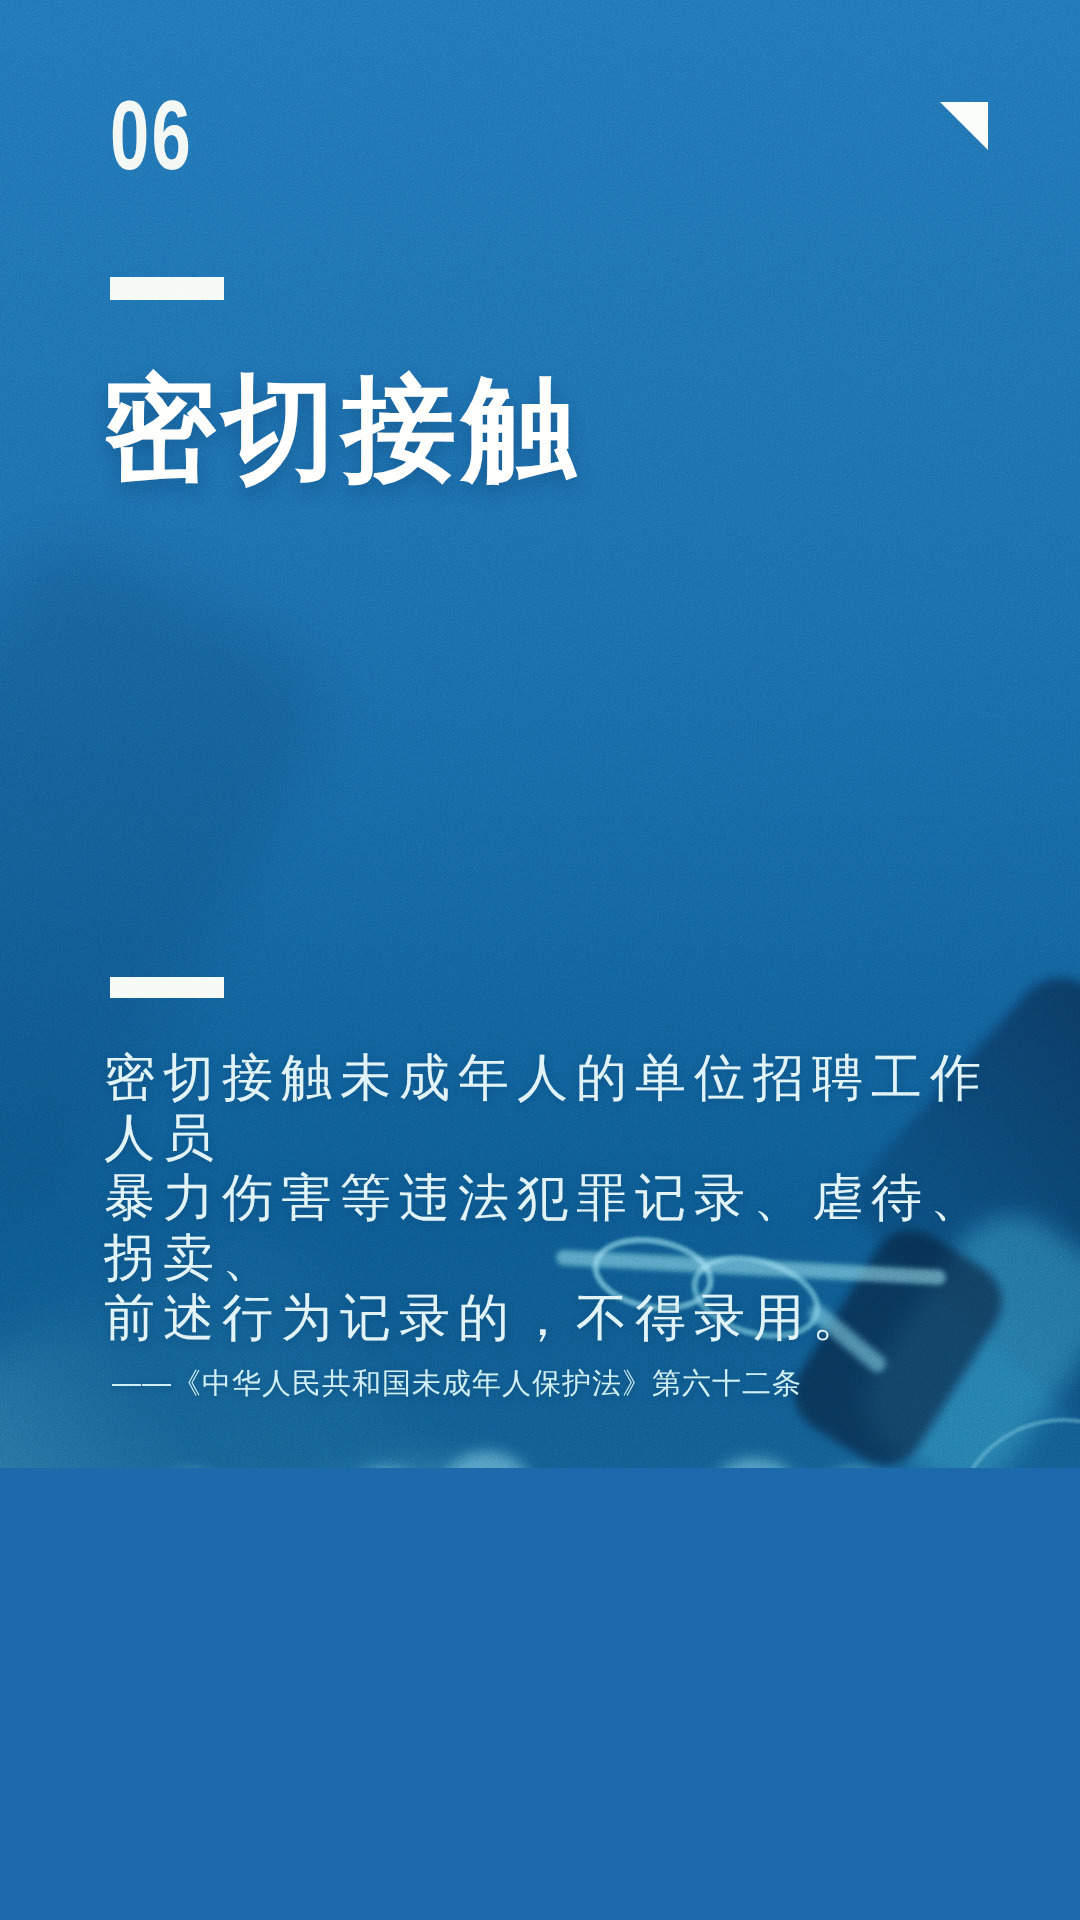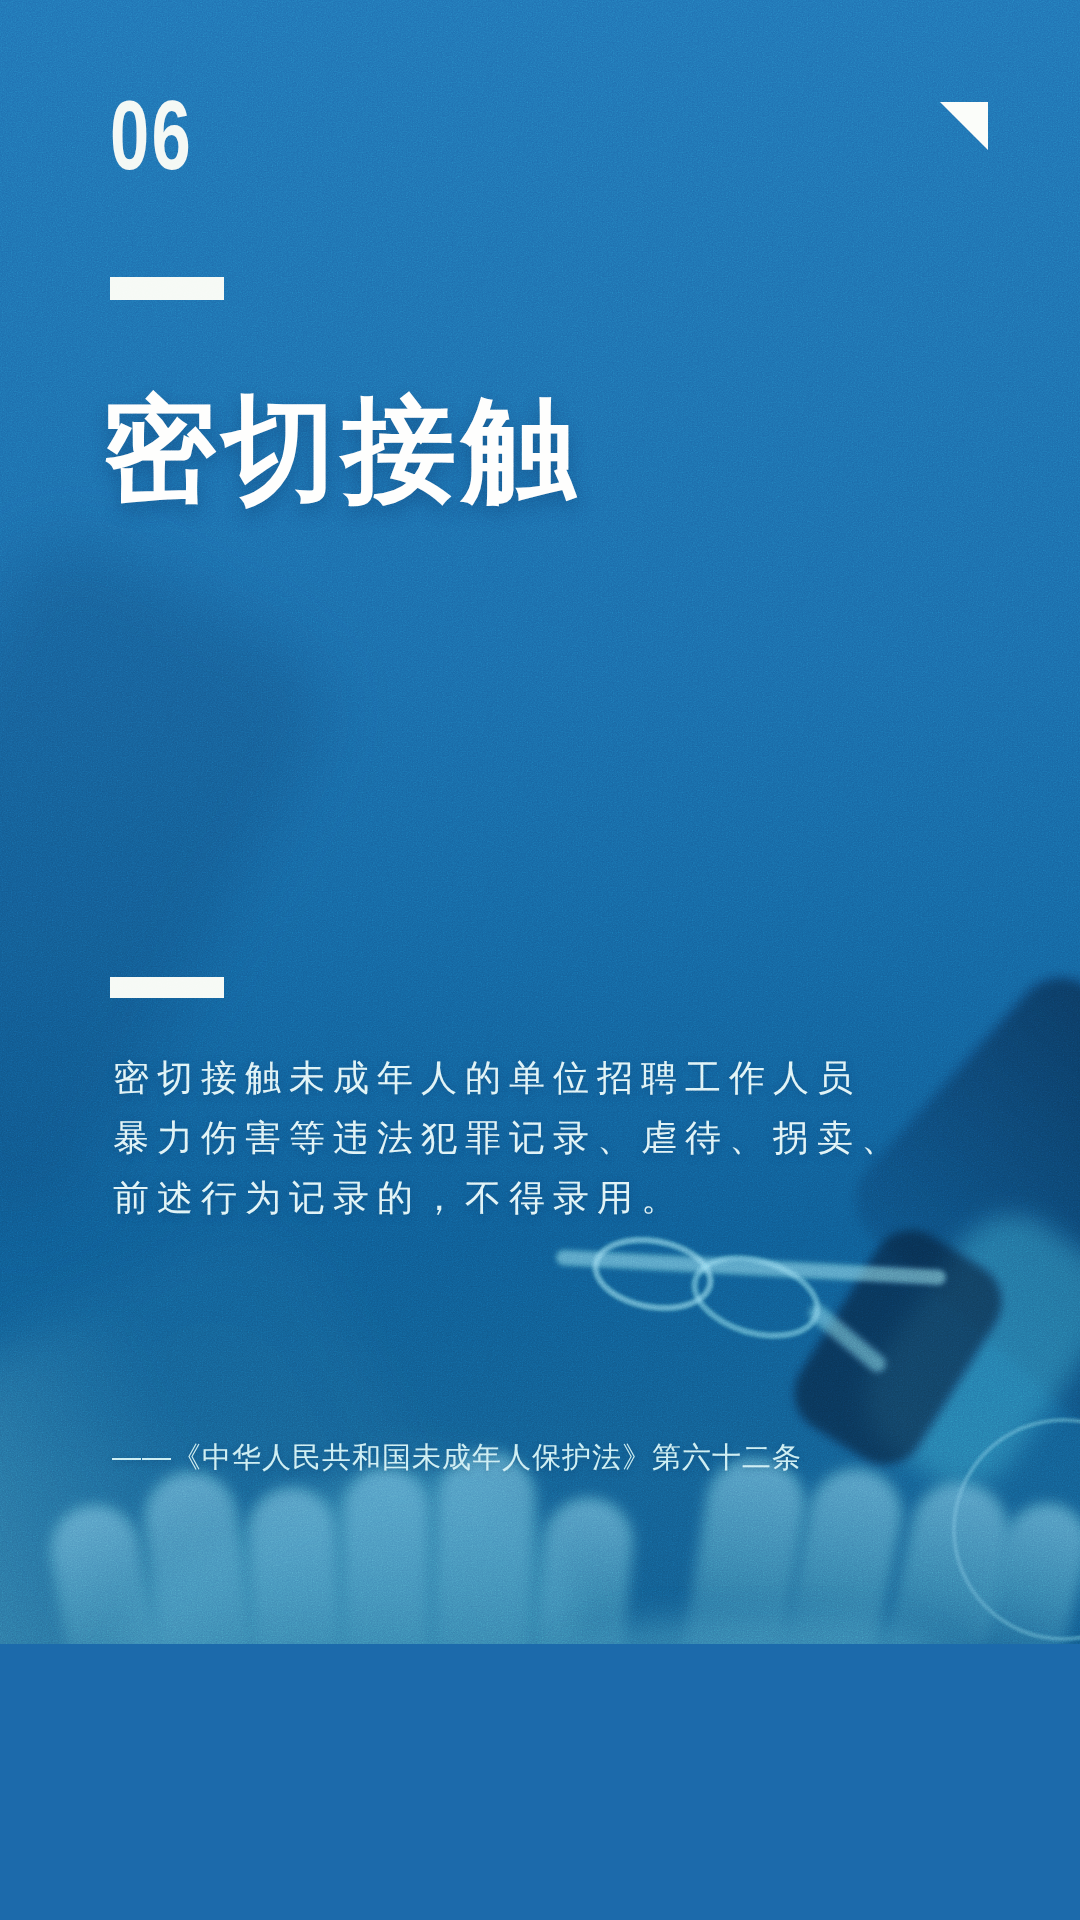--- a/index.html
+++ b/index.html
@@ -4,21 +4,21 @@
 <style>
   html, body {
     margin: 0; padding: 0;
     width: 1080px; height: 1920px;
     overflow: hidden;
     background: #1c6aab;
     font-family: "Liberation Sans", "DejaVu Sans", sans-serif;
   }
   #poster {
     position: relative;
-    width: 1080px; height: 1644px;
+    width: 1080px; height: 1468px;
     overflow: hidden;
     background: linear-gradient(180deg,
       #2070b2 0%, #1d6cac 22%, #1a68a7 40%, #15639f 55%,
       #115d96 68%, #0d578c 80%, #0b5284 90%, #0a4f80 100%);
   }
   .abs { position: absolute; }
   .deco { position: absolute; pointer-events: none; }
 
   
   .arm-topleft { left: -130px; top: 560px; width: 350px; height: 640px;
@@ -72,29 +72,29 @@
     font-size: 98px; font-weight: 700; color: #f3f8f4;
     letter-spacing: 3px; line-height: 1;
     transform: scaleX(0.72); transform-origin: left top; }
   .accent-bar { background: #f6faf5; }
   .bar-top { left: 110px; top: 277px; width: 114px; height: 23px; }
   .bar-bottom { left: 110px; top: 977px; width: 114px; height: 21px; }
   .corner-triangle { left: 940px; top: 102px; width: 48px; height: 48px;
     background: #fbfdfa;
     -webkit-clip-path: polygon(0 0, 100% 0, 100% 100%);
     clip-path: polygon(0 0, 100% 0, 100% 100%); }
-  .title { left: 102px; top: 377px; width: 950px;
+  .title { left: 102px; top: 356px; width: 950px;
     color: #fefefd; font-weight: 900; font-size: 114px;
     line-height: 145px; letter-spacing: 6px;
     text-shadow: 0 8px 18px rgba(8,40,72,0.30); }
-  .body-text { left: 113px; top: 1048px; width: 900px;
-    color: #ddf2f6; font-size: 36px; font-weight: 400;
+  .body-text { left: 104px; top: 1048px; width: 900px;
+    color: #ddf2f6; font-size: 51px; font-weight: 400;
     line-height: 60px; letter-spacing: 8px;
     text-shadow: 0 2px 8px rgba(8,45,80,0.35); }
-  .attribution { left: 112px; top: 1438px; width: 900px;
+  .attribution { left: 112px; top: 1364px; width: 900px;
     color: #c9edf3; font-size: 29px; letter-spacing: 1px;
     text-shadow: 0 2px 6px rgba(8,45,80,0.35); }
   .logo { left: 103px; top: 1708px; width: 134px; height: 134px;
     background: #16294b; box-sizing: border-box; padding: 12px 10px;
     display: grid; grid-template-columns: 1fr 1fr; grid-template-rows: 1fr 1fr;
     align-items: center; justify-items: center;
     box-shadow: 0 6px 20px rgba(5,25,50,0.35); }
   .logo-char { font-size: 47px; font-weight: 900; color: #fbfcfa; line-height: 1; }
   .logo-char.accent { color: #eca874; }
 

